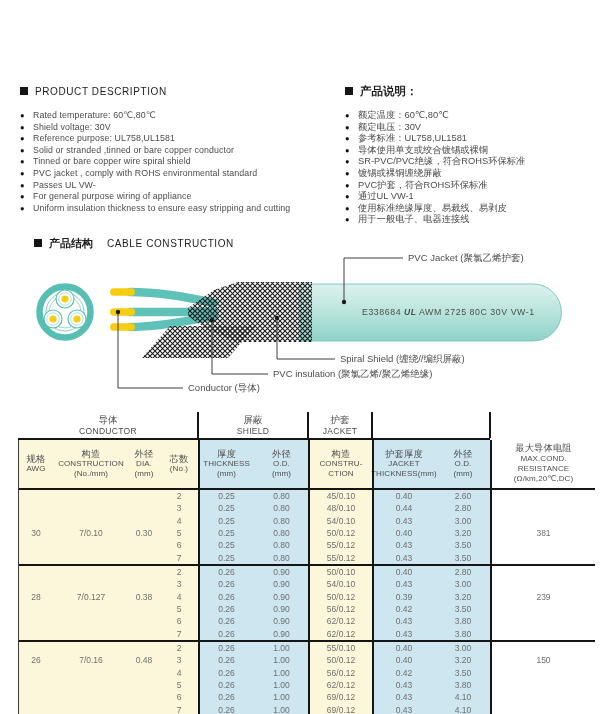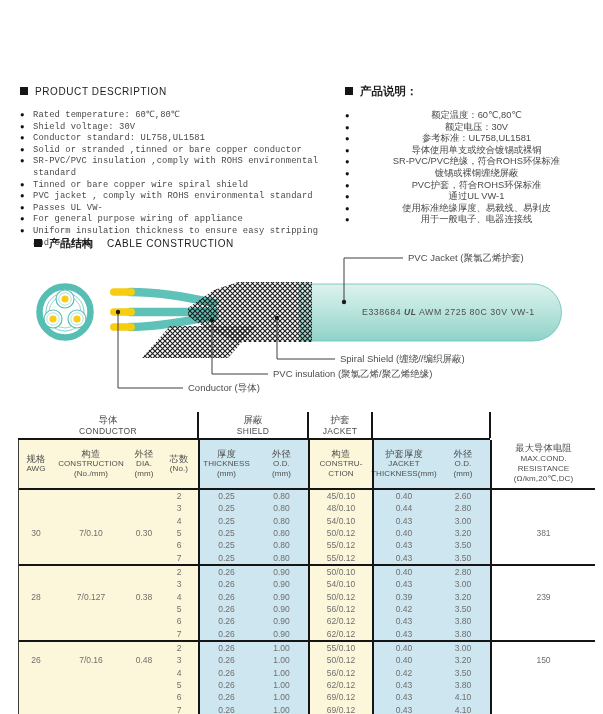--- a/index.html
+++ b/index.html
@@ -55,37 +55,36 @@
         grid-template-columns:34px 76px 30px 40px 55px 55px 64px 62px 56px 105px;}
   .tcell{font-size:8.5px;color:#6f6f6f;text-align:center;line-height:12.3px;}
 </style>
 </head>
 <body>
 
 <div class="page">
 
   <section class="abs" style="left:20px;top:86px;width:318px;">
     <h2 class="h-en"><span class="sq"></span><span>PRODUCT DESCRIPTION</span></h2>
-    <ul class="blist" id="en-list" style="margin-top:13px;font-family:Liberation Mono, monospace;">
+    <ul class="blist" id="en-list" style="margin-top:13px;">
         <li>Rated temperature: 60℃,80℃</li>
         <li>Shield voltage: 30V</li>
-        <li>Conductor standard: UL758,UL1581</li>
+        <li>Reference purpose: UL758,UL1581</li>
         <li>Solid or stranded ,tinned or bare copper conductor</li>
-        <li>SR-PVC/PVC insulation ,comply with ROHS environmental standard</li>
         <li>Tinned or bare copper wire spiral shield</li>
         <li>PVC jacket , comply with ROHS environmental standard</li>
         <li>Passes UL VW-</li>
         <li>For general purpose wiring of appliance</li>
         <li>Uniform insulation thickness to ensure easy stripping and cutting</li>
       </ul>
   </section>
 
   <section class="abs" style="left:345px;top:84px;width:250px;">
     <h2 class="h-cn"><span class="sq"></span><span>产品说明：</span></h2>
-    <ul class="blist" id="cn-list" style="margin-top:11px;text-align:center;">
+    <ul class="blist" id="cn-list" style="margin-top:11px;">
         <li>额定温度：60℃,80℃</li>
         <li>额定电压：30V</li>
         <li>参考标准：UL758,UL1581</li>
         <li>导体使用单支或绞合镀锡或裸铜</li>
         <li>SR-PVC/PVC绝缘，符合ROHS环保标准</li>
         <li>镀锡或裸铜缠绕屏蔽</li>
         <li>PVC护套，符合ROHS环保标准</li>
         <li>通过UL VW-1</li>
         <li>使用标准绝缘厚度、易裁线、易剥皮</li>
         <li>用于一般电子、电器连接线</li>

